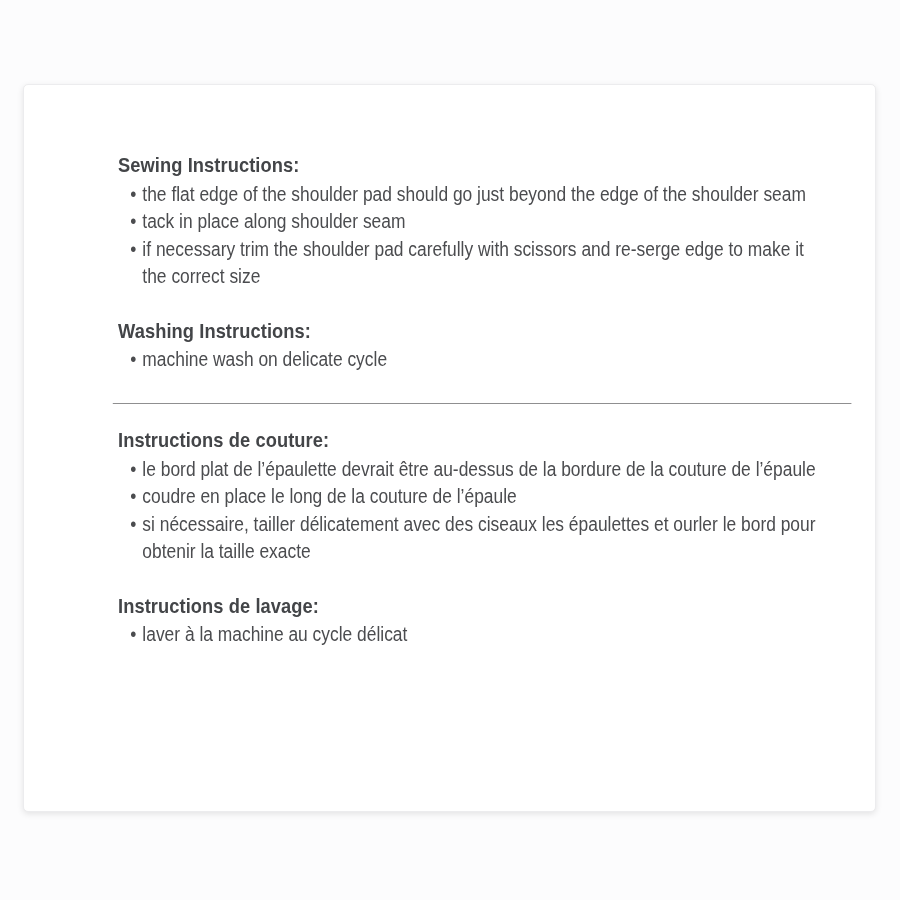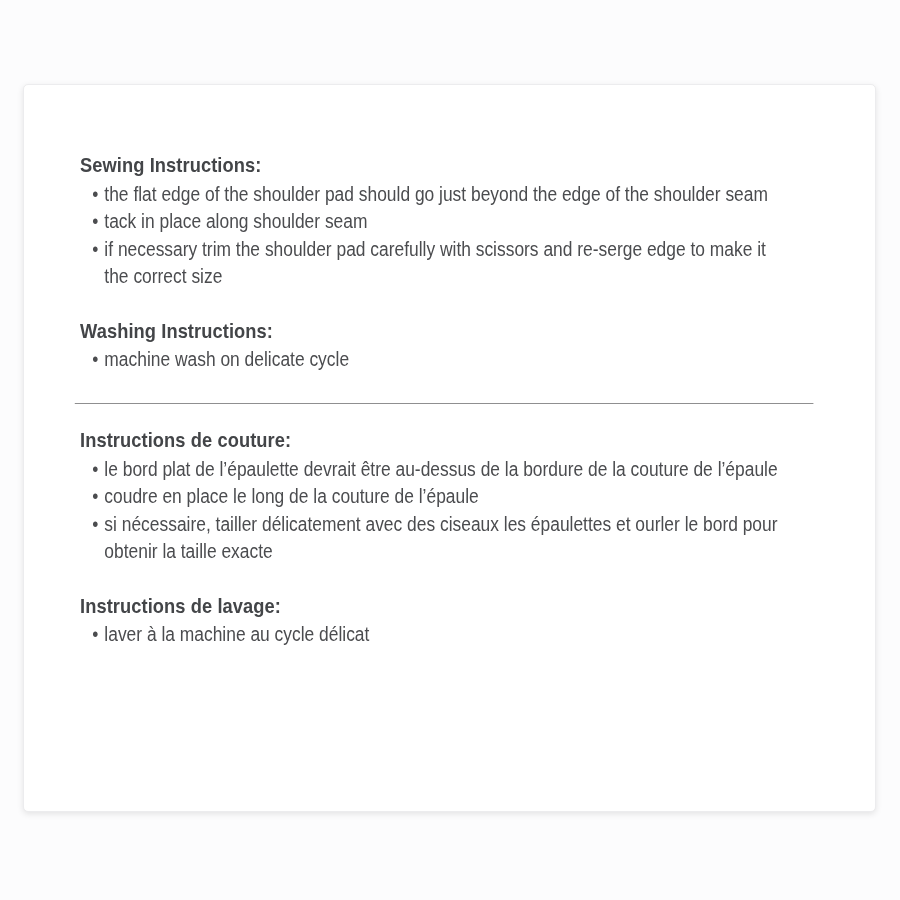--- a/index.html
+++ b/index.html
@@ -23,21 +23,22 @@
     top: 84px;
     width: 853px;
     height: 728px;
     background: #ffffff;
     border: 1px solid #ececee;
     border-radius: 5px;
     box-shadow: 0 2px 6px rgba(0,0,0,0.10);
     box-sizing: border-box;
   }
   .content {
-    padding: 66px 0 0 56px;
+    padding: 66px 0 0 70px;
+    margin-left: 24px;
   }
   
   .condense {
     width: 846px;
     transform: scaleX(0.87);
     transform-origin: 0 0;
   }
   section { margin: 0; }
   .sec-gap-a { margin-bottom: 26px; }
   .sec-gap-b { margin-bottom: 29px; }

